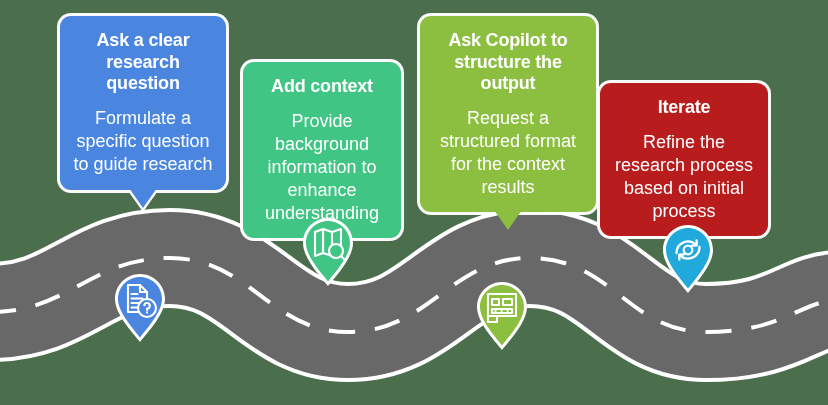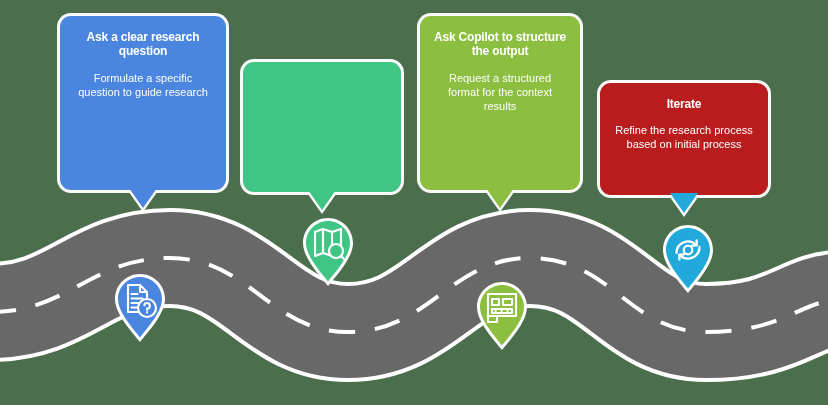--- a/index.html
+++ b/index.html
@@ -34,28 +34,28 @@
     position: absolute;
     box-sizing: border-box;
     border-radius: 11px;
     padding: 14px 13px 13px 13px;
     text-align: center;
     color: #ffffff;
     box-shadow: 0 0 0 3px rgba(255,255,255,0.97);
   }
   .card-title {
     font-weight: bold;
-    font-size: 12px;
+    font-size: 18px;
     line-height: 1.2;
     letter-spacing: -0.2px;
     margin: 0 0 12px 0;
     text-align: center;
   }
   .card-desc {
-    font-size: 11px;
+    font-size: 18px;
     line-height: 1.28;
     margin: 0;
   }
   
   .card-tail {
     position: absolute;
     left: 50%;
     bottom: -18px;
     transform: translateX(-50%);
     width: 0;
@@ -73,21 +73,21 @@
     width: 0;
     height: 0;
     border-left: 17px solid transparent;
     border-right: 17px solid transparent;
     border-top: 24px solid rgba(255,255,255,0.97);
     z-index: -1;
   }
 
   #card-1 { left: 60px;  top: 16px;  width: 166px; min-height: 174px; background: #4a86e0; }
   #card-2 { left: 243px; top: 62px;  width: 158px; min-height: 130px; background: #40c585; }
-  #card-3 { left: 420px; top: 16px;  width: 160px; min-height: 174px; background: #8cbe3f; }
+  #card-3 { left: 420px; top: 16px;  width: 176px; min-height: 174px; background: #8cbe3f; }
   #card-4 { left: 600px; top: 83px;  width: 168px; min-height: 112px; background: #b91c1c; }
 
   #card-1 .card-tail { border-top-color: #4a86e0; }
   #card-2 .card-tail { border-top-color: #40c585; }
   #card-3 .card-tail { border-top-color: #8cbe3f; }
   #card-4 .card-tail { border-top-color: #22a9dc; }
 
   
   .pin {
     position: absolute;
@@ -131,20 +131,22 @@
   <div class="card" id="card-1">
     <div class="card-tail-outline"></div>
     <div class="card-tail"></div>
     <p class="card-title">Ask a clear research question</p>
     <p class="card-desc">Formulate a specific question to guide research</p>
   </div>
 
   <div class="card" id="card-2">
     <div class="card-tail-outline"></div>
     <div class="card-tail"></div>
+    <p class="card-title">Add context</p>
+    <p class="card-desc">Provide background information to enhance understanding</p>
   </div>
 
   <div class="card" id="card-3">
     <div class="card-tail-outline"></div>
     <div class="card-tail"></div>
     <p class="card-title">Ask Copilot to structure the output</p>
     <p class="card-desc">Request a structured format for the context results</p>
   </div>
 
   <div class="card" id="card-4">

